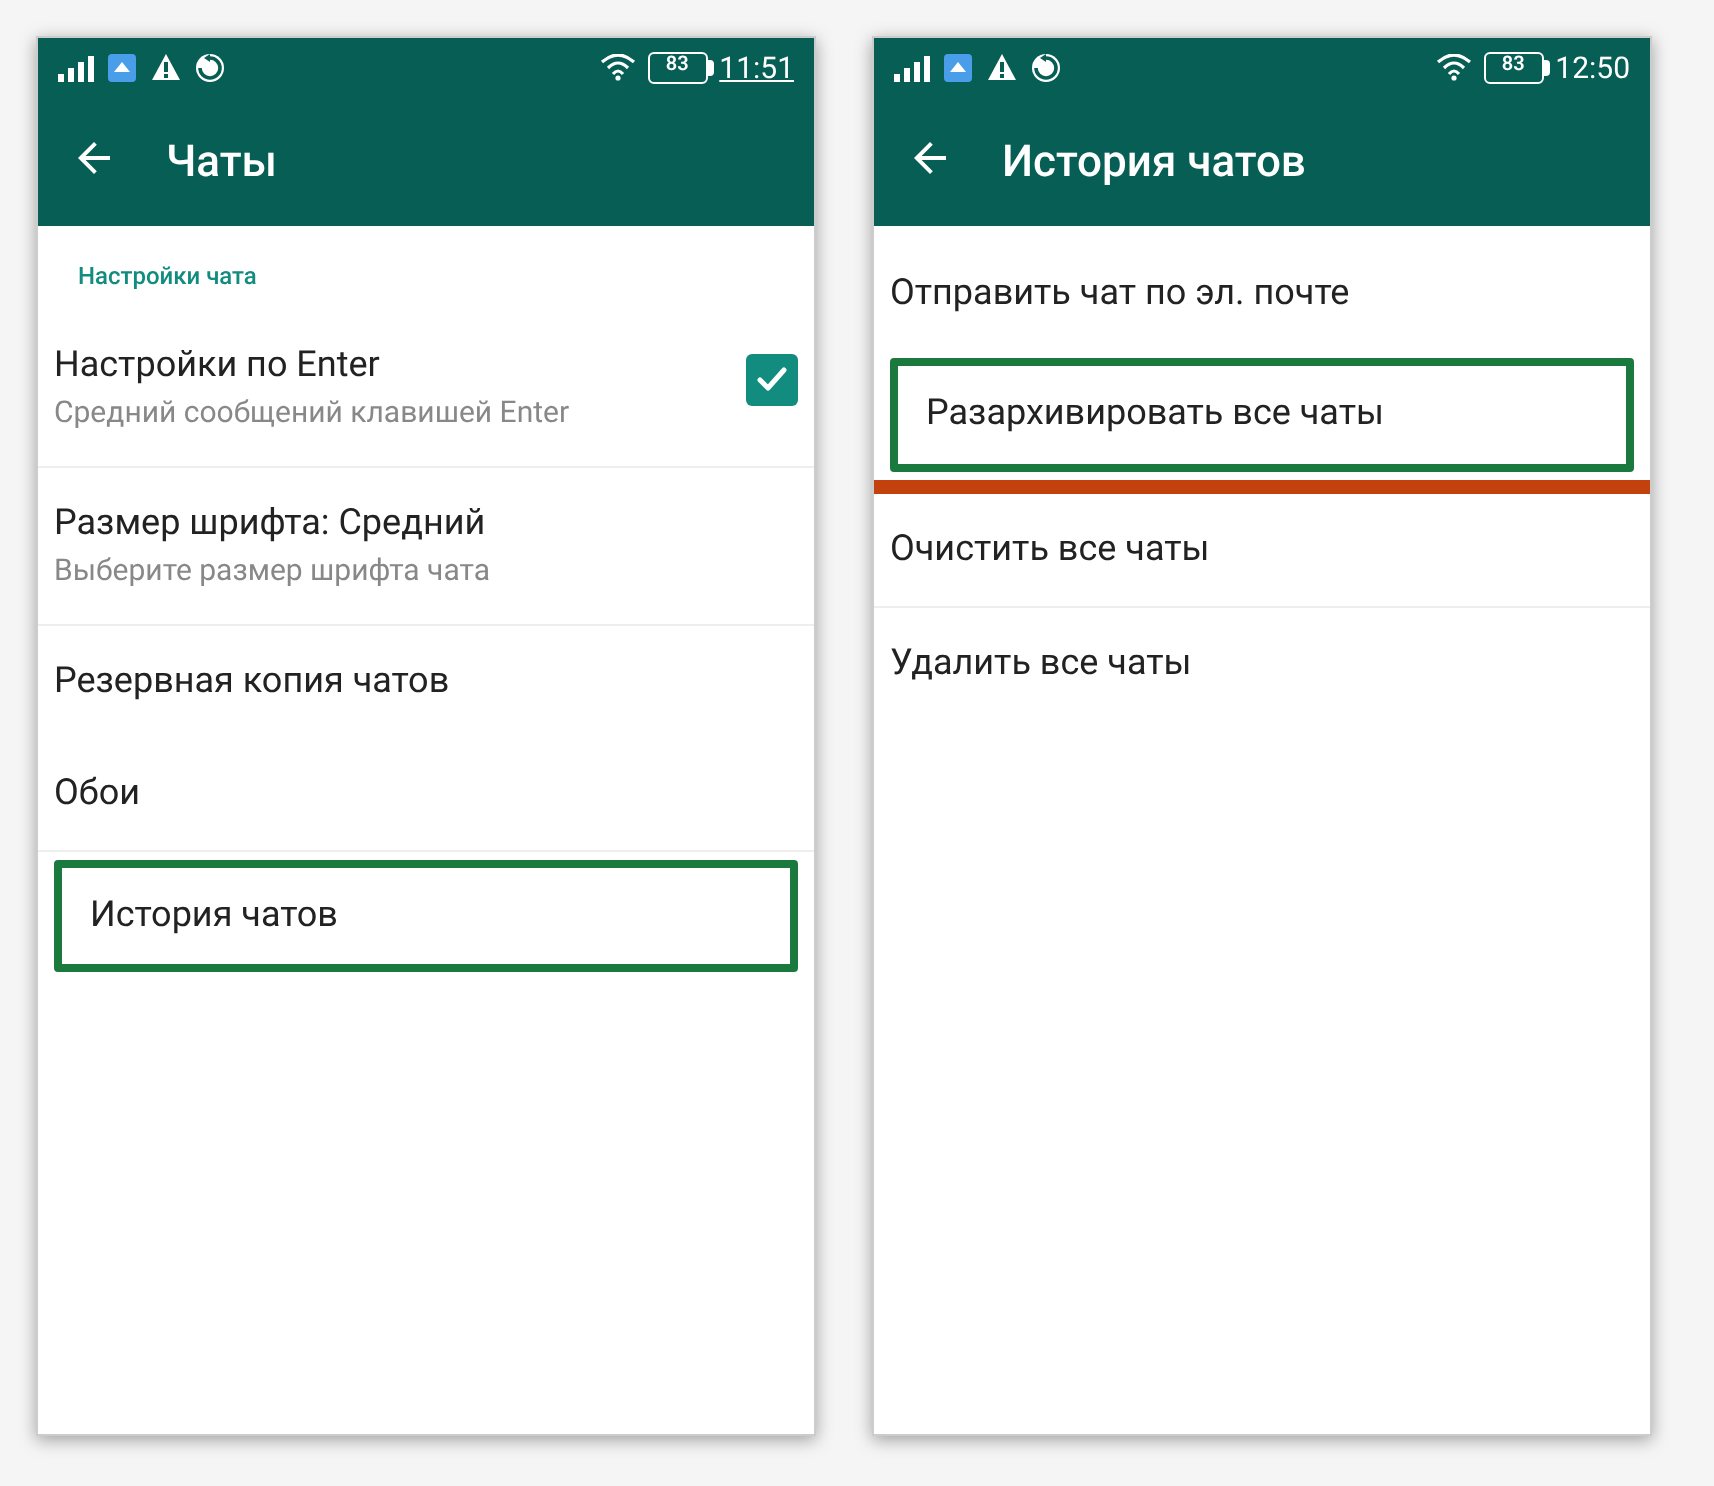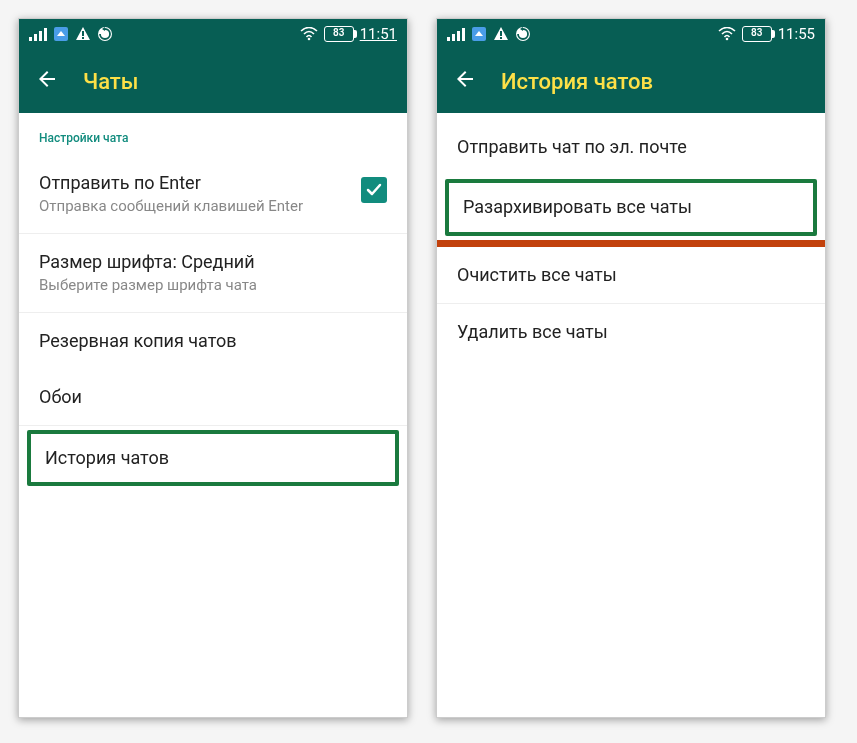--- a/index.html
+++ b/index.html
@@ -54,21 +54,21 @@
     right: -4px;
     top: 3px;
     width: 3px;
     height: 8px;
     background: #fff;
     border-radius: 0 2px 2px 0;
   }
   .appbar {
     height: 64px;
     background: #075e54;
-    color: #fde047;
+    color: #ffffff;
     display: flex;
     align-items: center;
     padding: 0 16px;
     gap: 24px;
   }
   .appbar-title {
     font-size: 22px;
     font-weight: 500;
   }
   .content {
@@ -76,21 +76,21 @@
     overflow-y: auto;
     background: #fff;
   }
   .section-header {
     color: #128c7e;
     font-size: 12px;
     font-weight: 500;
     padding: 18px 20px 10px 20px;
   }
   .row {
-    padding: 16px 20px;
+    padding: 16px 8px;
     border-bottom: 1px solid #eee;
     display: flex;
     align-items: flex-start;
     justify-content: space-between;
     gap: 12px;
   }
   .row:last-child { border-bottom: none; }
   .row .text { flex: 1; }
   .row-title {
     font-size: 18px;
@@ -182,22 +182,22 @@
         </svg>
     </span>
     <span class="appbar-title">Чаты</span>
   </div>
 
   <div class="content">
     <div class="section-header">Настройки чата</div>
 
     <div class="row">
       <div class="text">
-        <div class="row-title">Отправить по Enter</div>
-        <div class="row-sub">Отправка сообщений клавишей Enter</div>
+        <div class="row-title">Настройки по Enter</div>
+        <div class="row-sub">Средний сообщений клавишей Enter</div>
       </div>
       <div class="checkbox">
         <svg width="18" height="18" viewBox="0 0 18 18">
             <path d="M3 9 L7 13 L15 4" stroke="#fff" stroke-width="2.5" fill="none" stroke-linecap="round" stroke-linejoin="round"></path>
           </svg>
       </div>
     </div>
 
     <div class="row">
       <div class="text">
@@ -263,21 +263,21 @@
         <svg width="18" height="14" viewBox="0 0 18 14">
             <path d="M1 4 Q9 -3 17 4" stroke="#fff" stroke-width="1.6" fill="none"></path>
             <path d="M4 7 Q9 2 14 7" stroke="#fff" stroke-width="1.6" fill="none"></path>
             <path d="M6.5 10 Q9 7 11.5 10" stroke="#fff" stroke-width="1.6" fill="none"></path>
             <circle cx="9" cy="12" r="1.3" fill="#fff"></circle>
           </svg>
       </span>
       <span class="battery-box">
           <span>83</span>
         </span>
-      <span style="font-size:15px;">11:55</span>
+      <span style="font-size:15px;">12:50</span>
     </div>
   </div>
 
   <div class="appbar">
     <span>
       <svg width="24" height="24" viewBox="0 0 24 24">
           <path d="M20 11H7.8l5.6-5.6L12 4l-8 8 8 8 1.4-1.4L7.8 13H20z" fill="#fff"></path>
         </svg>
     </span>
     <span class="appbar-title">История чатов</span>

